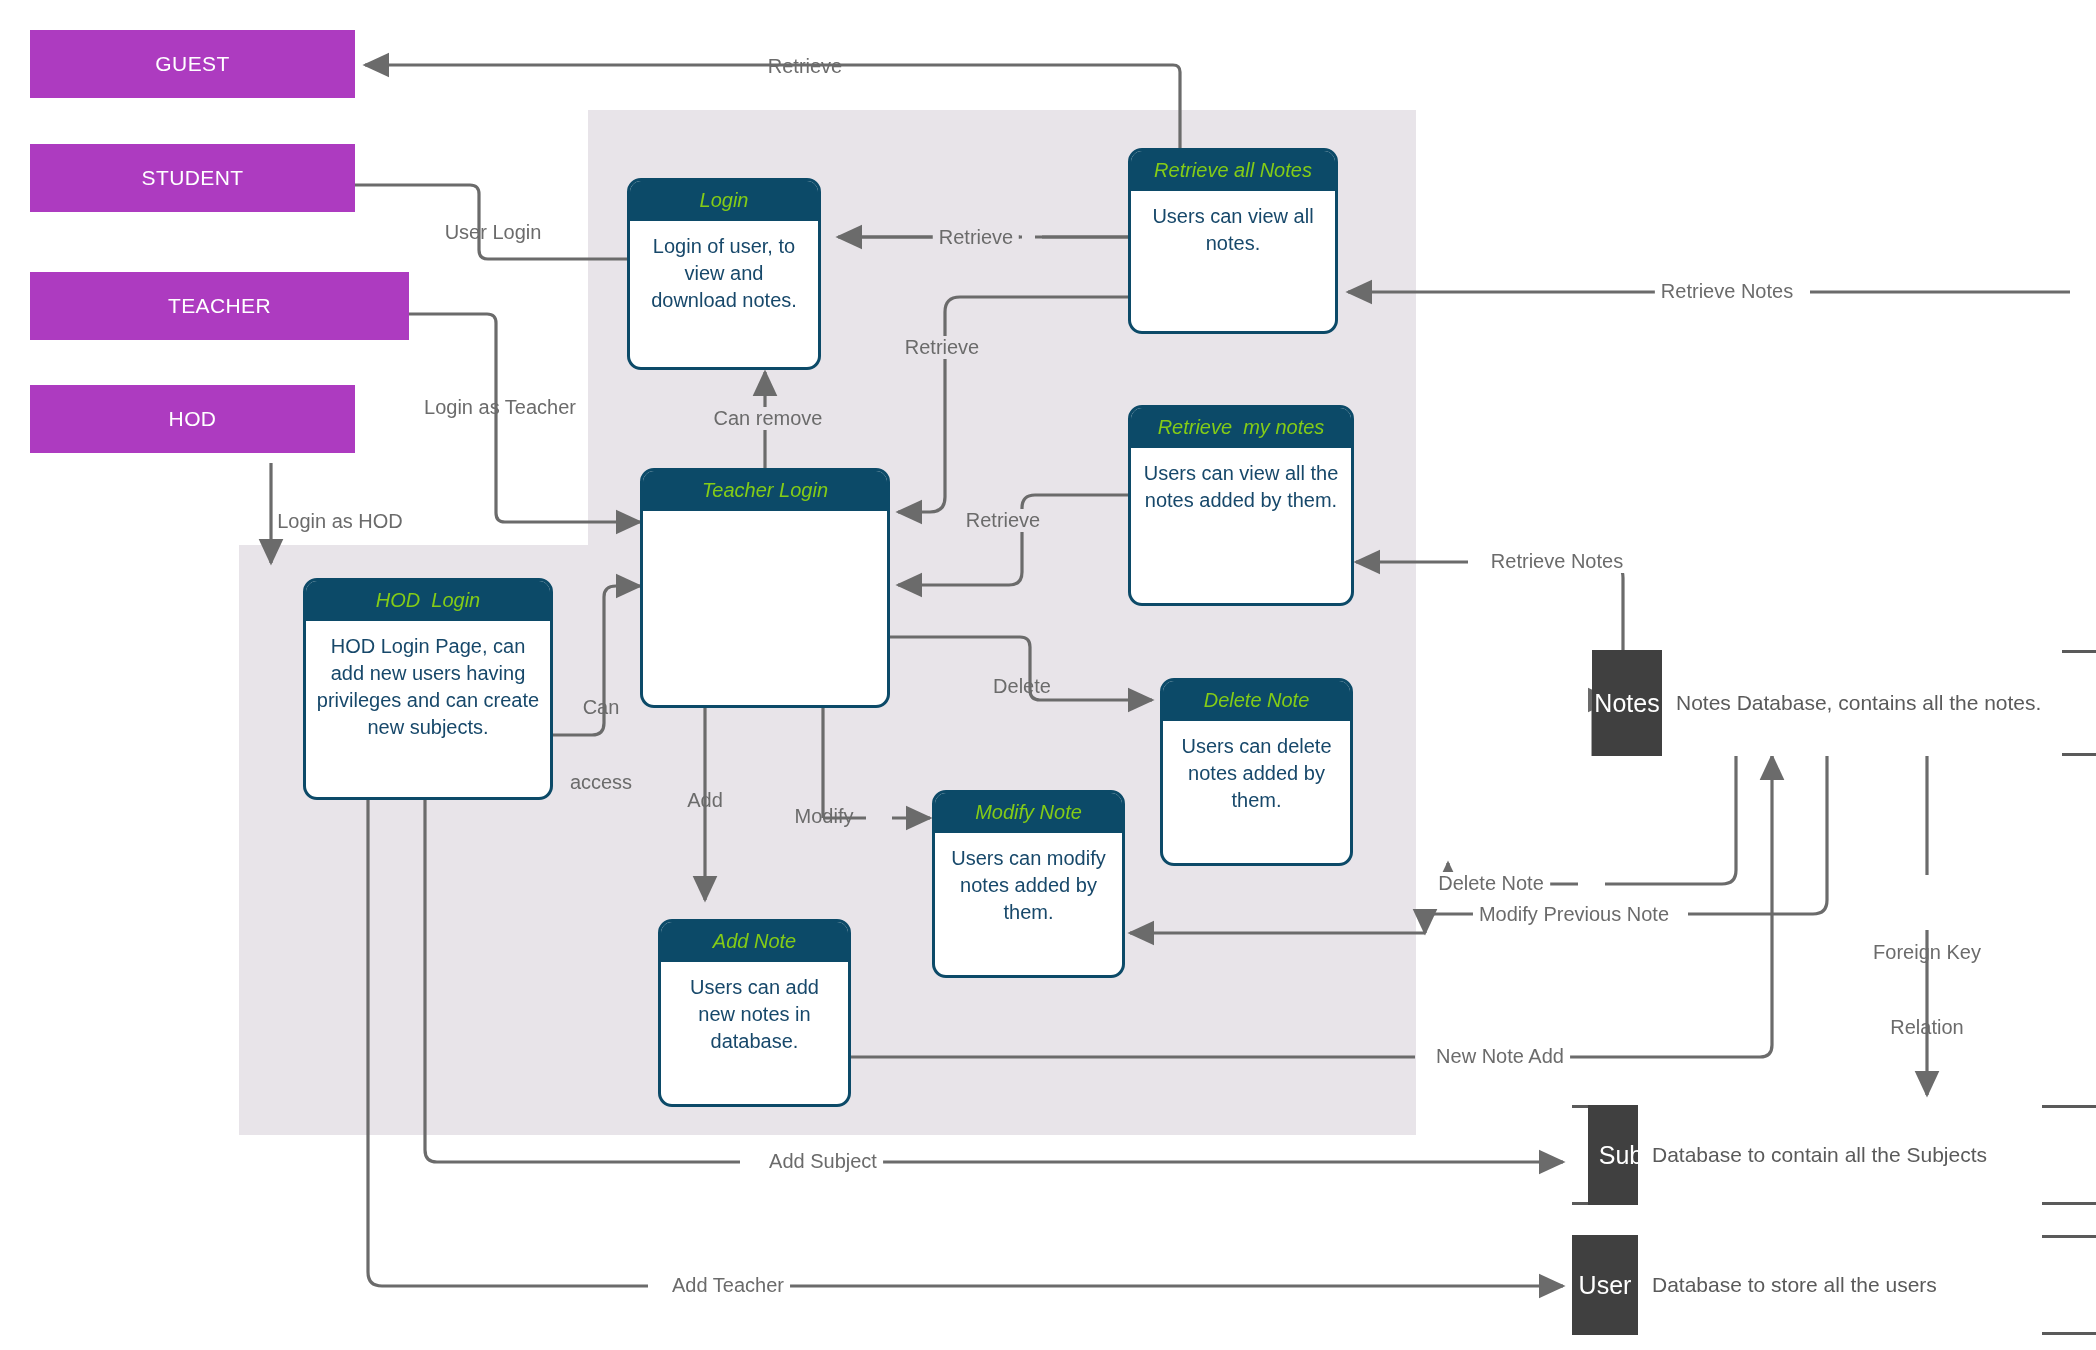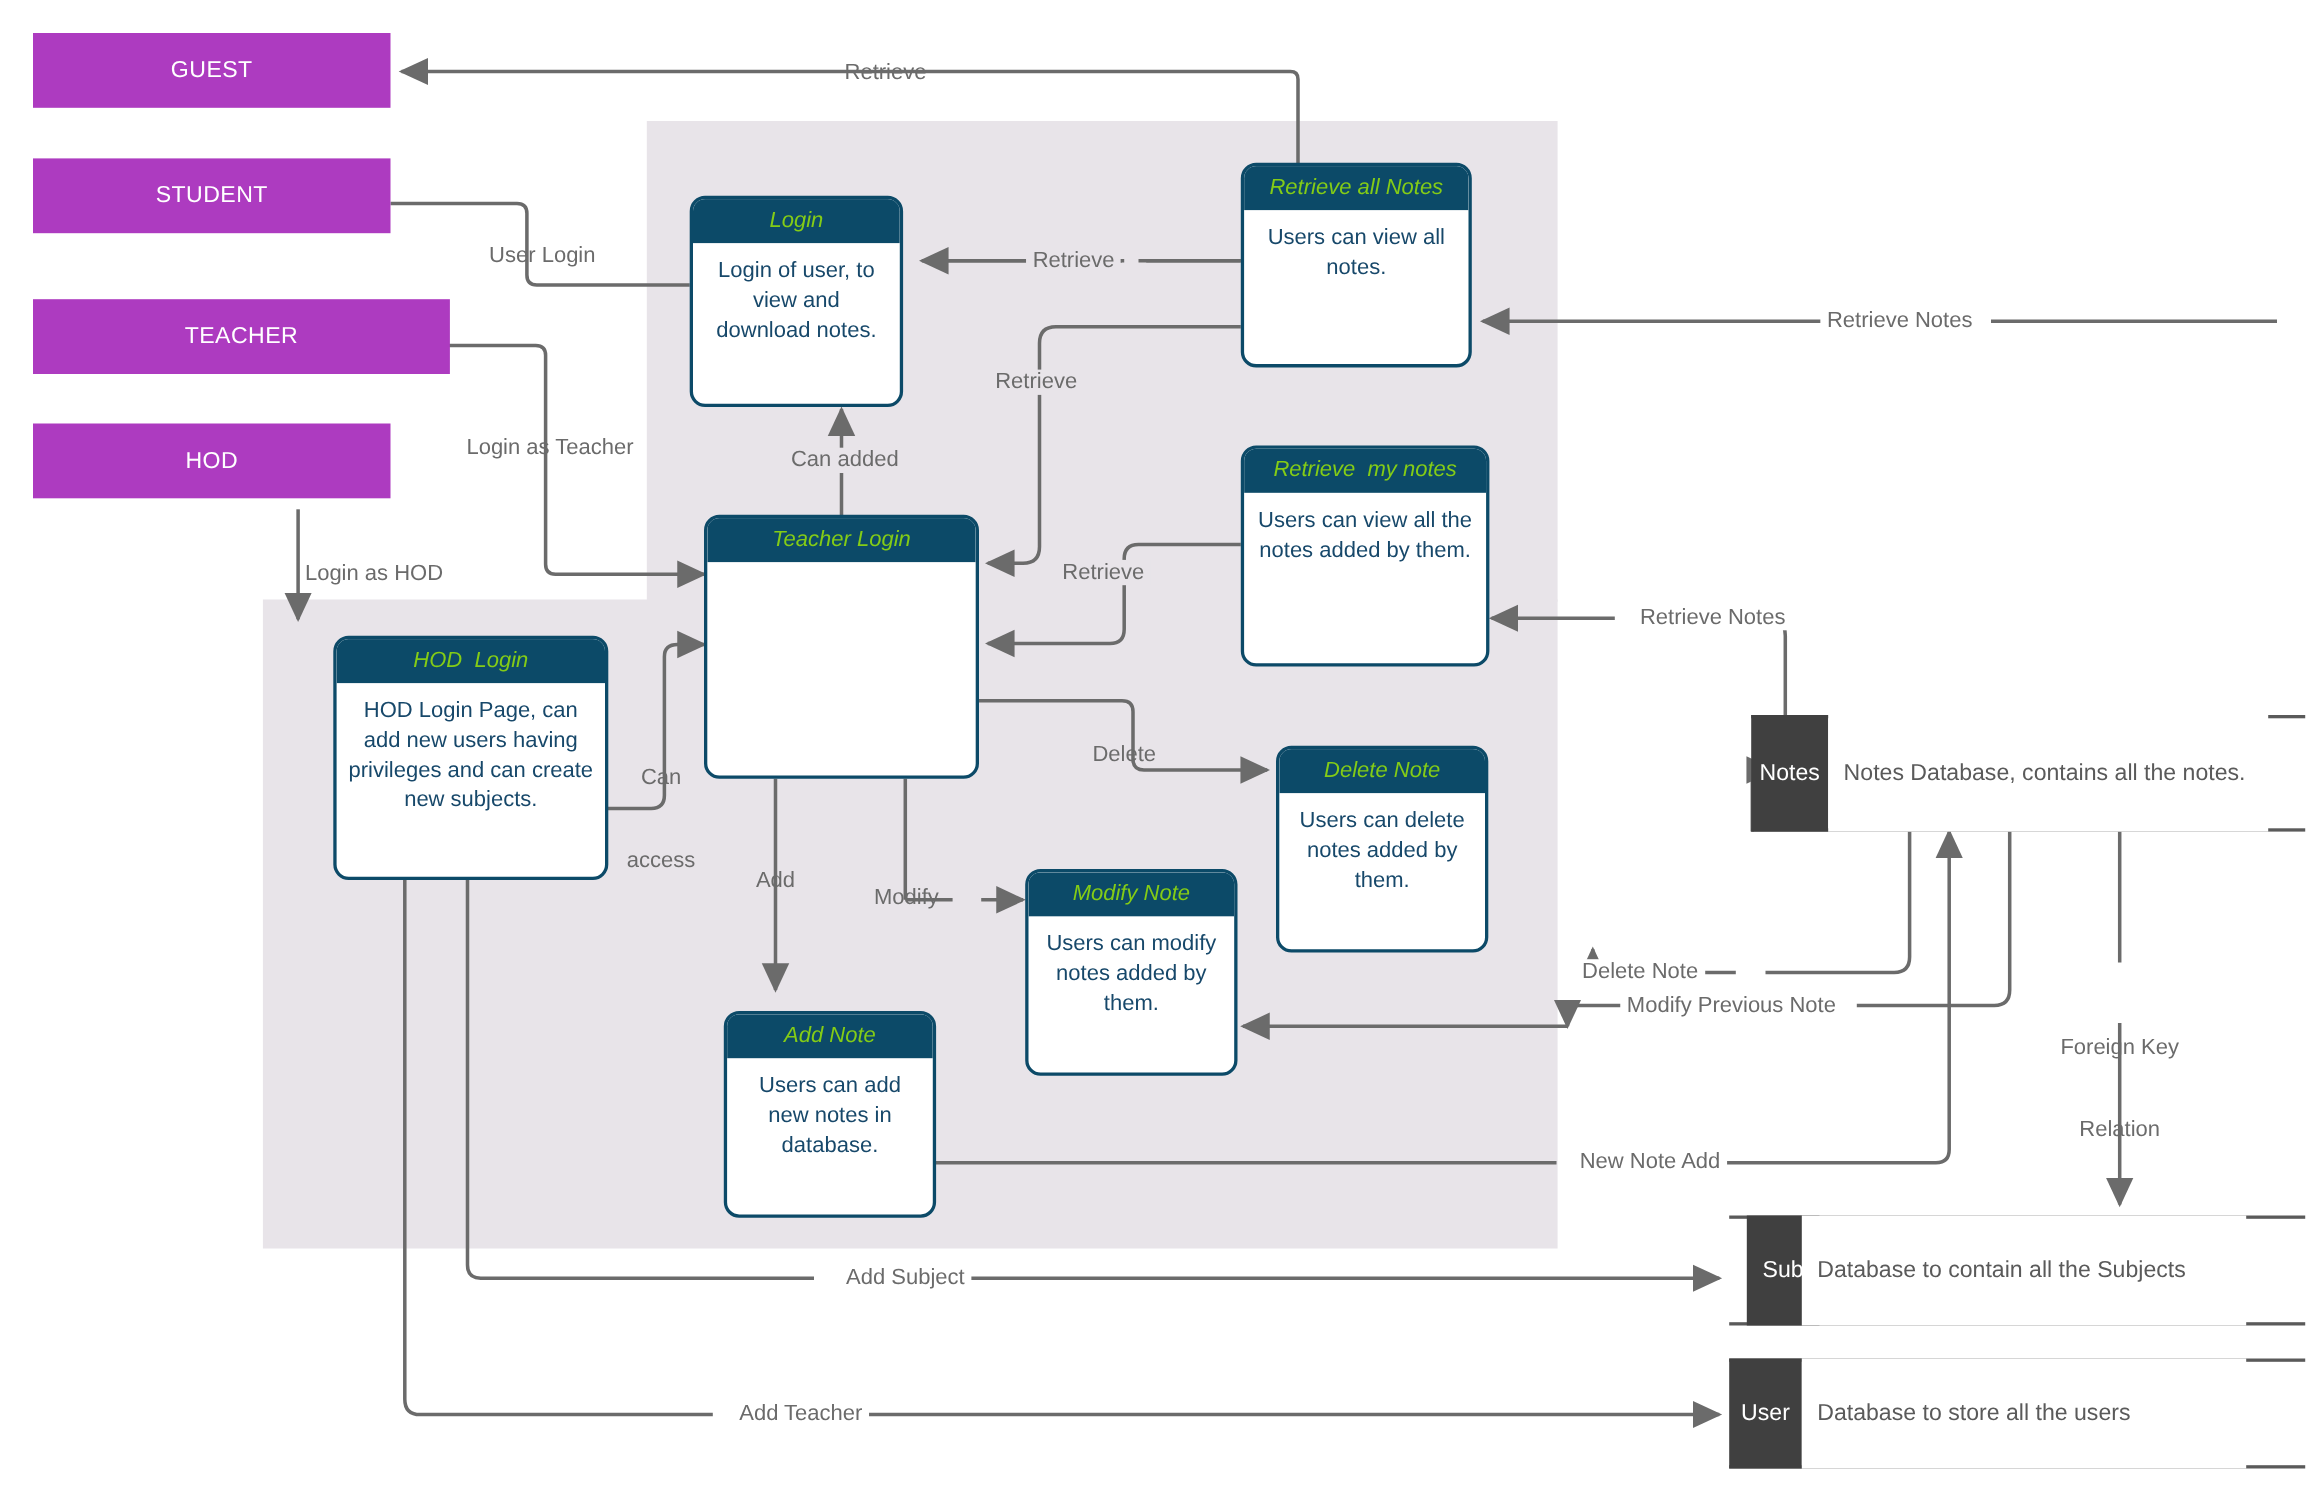--- a/index.html
+++ b/index.html
@@ -62,21 +62,21 @@
   
   .store { position: absolute; }
   .store-tag {
     position: absolute;
     left: 0; top: 0;
     background: #404040;
     color: #ffffff;
     display: flex;
     align-items: center;
     justify-content: center;
-    font-size: 21px;
+    font-size: 25px;
     height: 100%;
   }
   .store-body {
     position: absolute;
     top: 0; height: 100%;
     background: #ffffff;
     display: flex;
     align-items: center;
     color: #5A5A5A;
     font-size: 21px;
@@ -246,21 +246,21 @@
       <span>Database to store all the users</span>
     </div>
   </div>
 
   <div class="edge-label el-c" style="left:805px; top:55px;">Retrieve</div>
   <div class="edge-label el-c" style="left:493px; top:221px;">User Login</div>
   <div class="edge-label el-c" style="left:976px; top:226px; background:#E8E4E9; padding:0 6px;">Retrieve</div>
   <div class="edge-label el-c" style="left:1727px; top:280px; background:#ffffff; padding:0 6px;">Retrieve Notes</div>
   <div class="edge-label el-c" style="left:942px; top:336px; background:#E8E4E9; padding:0 6px;">Retrieve</div>
   <div class="edge-label el-c" style="left:500px; top:396px;">Login as Teacher</div>
-  <div class="edge-label el-c" style="left:768px; top:407px; background:#E8E4E9; padding:0 6px;">Can added</div>
+  <div class="edge-label el-c" style="left:768px; top:407px; background:#E8E4E9; padding:0 6px;">Can remove</div>
   <div class="edge-label el-c" style="left:1003px; top:509px; background:#E8E4E9; padding:0 6px;">Retrieve</div>
   <div class="edge-label el-c" style="left:320px; top:510px;margin-left:20px;">Login as HOD</div>
   <div class="edge-label el-c" style="left:1557px; top:550px; background:#ffffff; padding:0 6px;">Retrieve Notes</div>
   <div class="edge-label el-c" style="left:601px; top:645px; line-height:1.25;">
     <div>Can</div>
     <div>access</div>
   </div>
   <div class="edge-label el-c" style="left:1022px; top:675px;">Delete</div>
   <div class="edge-label el-c" style="left:705px; top:789px;">Add</div>
   <div class="edge-label el-c" style="left:824px; top:805px;">Modify</div>

